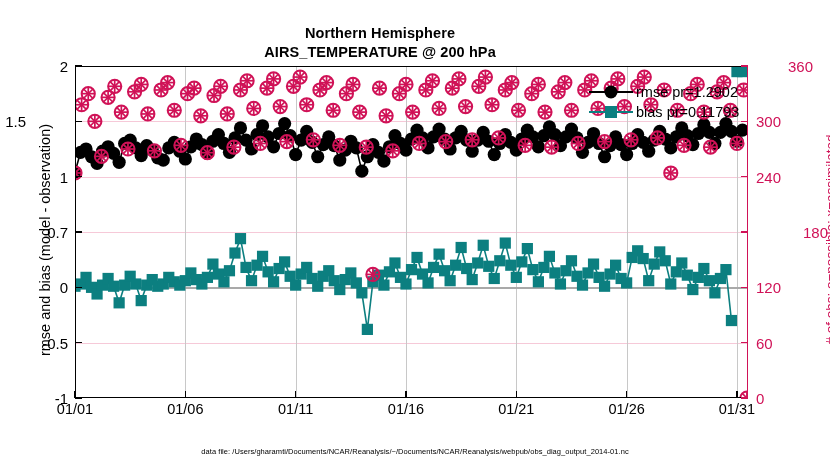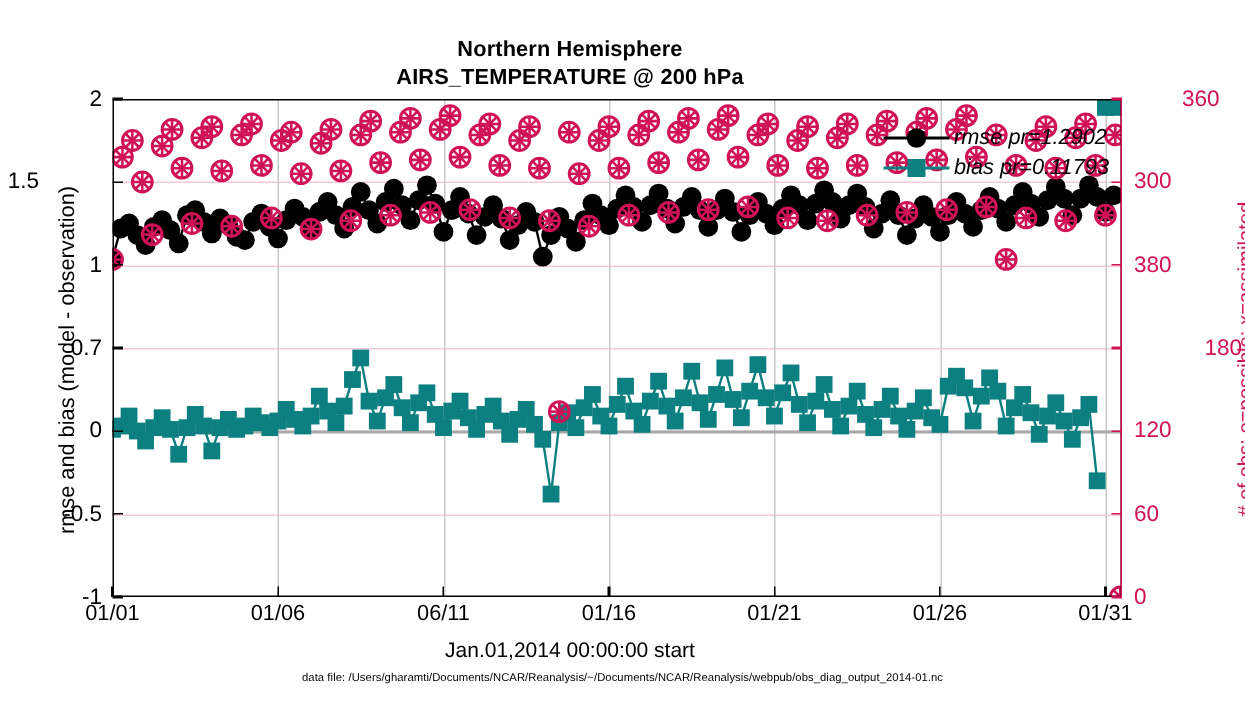--- a/index.html
+++ b/index.html
@@ -46,21 +46,21 @@
     text-align:center;font-size:13.5px;color:#d01257;white-space:nowrap;}
 
   
   .start-label{position:absolute;left:0;top:425px;width:760px;text-align:center;
     font-size:14px;color:#000;}
   .file-label{position:absolute;left:0;top:447px;width:830px;text-align:center;
     font-size:7.5px;color:#000;letter-spacing:.05px;}
 
   
   .legend{position:absolute;left:589px;top:82px;z-index:40;}
-  .legend-row{display:flex;align-items:center;height:20px;font-style:italic;}
+  .legend-row{display:flex;align-items:center;height:20px;}
   .legend-sample{position:relative;width:44px;height:20px;margin-right:3px;}
   .legend-sample .lsline{position:absolute;left:0;top:9.2px;width:44px;height:1.8px;}
   .legend-text{font-size:14.5px;color:#000;white-space:nowrap;}
 
   
   .svg-layer{position:absolute;left:75px;top:66px;width:673px;height:332px;}
 </style>
 </head>
 <body>
 
@@ -873,35 +873,35 @@
       <div class="ylab-left" style="top: 287.333px; right: 762px;">0</div>
       <div class="tick-l" style="top: 341.967px;"></div>
       <div class="ylab-left" style="top: 342.667px; right: 762px;">-0.5</div>
       <div class="tick-l" style="top: 397.3px;"></div>
       <div class="ylab-left" style="top: 398px; right: 762px;">-1</div>
       <div class="tick-r" style="top: 65.2px; left: 741px;"></div>
       <div class="ylab-right" style="top: 66px; left: 756px; margin-left: 32px;">360</div>
       <div class="tick-r" style="top: 120.533px; left: 741px;"></div>
       <div class="ylab-right" style="top: 121.333px; left: 756px;">300</div>
       <div class="tick-r" style="top: 175.867px; left: 741px;"></div>
-      <div class="ylab-right" style="top: 176.667px; left: 756px;">380</div>
+      <div class="ylab-right" style="top: 176.667px; left: 756px;">240</div>
       <div class="tick-r" style="top: 231.2px; left: 741px;"></div>
       <div class="ylab-right" style="top: 232px; left: 788px; margin-left: 15px;">180</div>
       <div class="tick-r" style="top: 286.533px; left: 741px;"></div>
       <div class="ylab-right" style="top: 287.333px; left: 756px;">120</div>
       <div class="tick-r" style="top: 341.867px; left: 741px;"></div>
       <div class="ylab-right" style="top: 342.667px; left: 756px;">60</div>
       <div class="tick-r" style="top: 397.2px; left: 741px;"></div>
       <div class="ylab-right" style="top: 398px; left: 756px;">0</div>
       <div class="tick-b" style="left: 74.3px;"></div>
       <div class="xlab" style="left: 75px;">01/01</div>
       <div class="tick-b" style="left: 184.628px;"></div>
       <div class="xlab" style="left: 185.328px;">01/06</div>
       <div class="tick-b" style="left: 294.956px;"></div>
-      <div class="xlab" style="left: 295.656px;">06/11</div>
+      <div class="xlab" style="left: 295.656px;">01/11</div>
       <div class="tick-b" style="left: 405.284px;"></div>
       <div class="xlab" style="left: 405.984px;">01/16</div>
       <div class="tick-b" style="left: 515.611px;"></div>
       <div class="xlab" style="left: 516.311px;">01/21</div>
       <div class="tick-b" style="left: 625.939px;"></div>
       <div class="xlab" style="left: 626.639px;">01/26</div>
       <div class="tick-b" style="left: 736.267px;"></div>
       <div class="xlab" style="left: 736.967px;">01/31</div>
     </div>
 
@@ -922,16 +922,15 @@
       <span class="legend-sample">
         <span class="lsline" id="leg-line-bias" style="background: rgb(12, 127, 128);"></span>
         <svg width="44" height="20" style="position:absolute;left:0;top:0;">
           <rect x="16" y="4" width="12" height="12" fill="#0c7f80"></rect>
         </svg>
       </span>
       <span class="legend-text">bias pr=0.11793</span>
     </div>
   </div>
 
-  <div class="start-label">Jan.01,2014 00:00:00 start</div>
   <div class="file-label">data file: /Users/gharamti/Documents/NCAR/Reanalysis/~/Documents/NCAR/Reanalysis/webpub/obs_diag_output_2014-01.nc</div>
 
 </div>
 
 </body></html>

